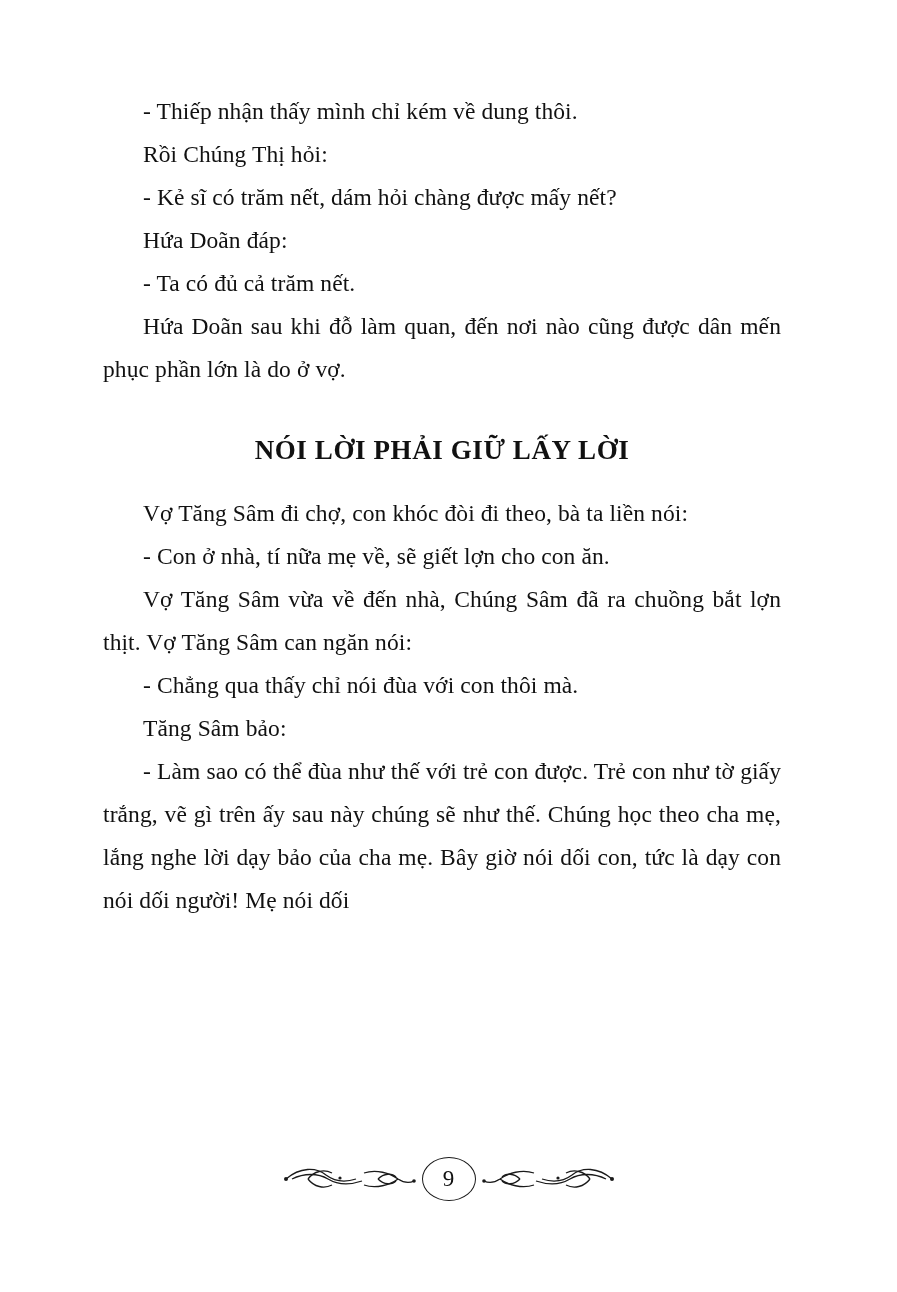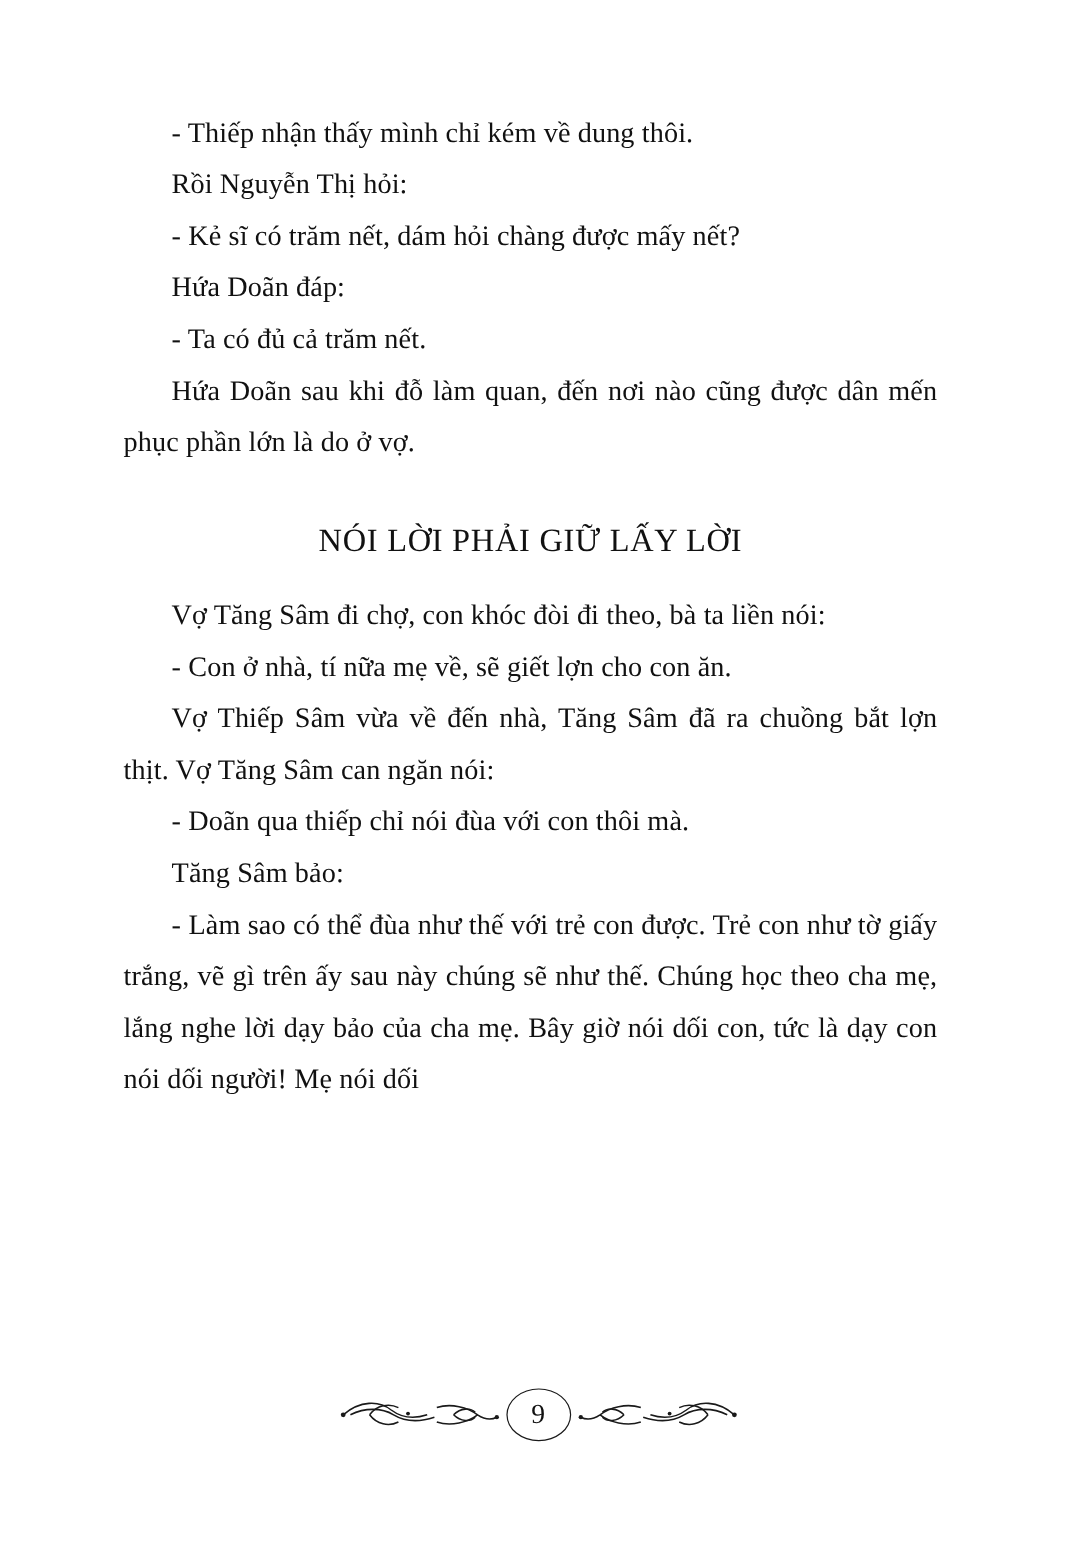--- a/index.html
+++ b/index.html
@@ -29,21 +29,21 @@
     line-height: 43px;
     text-align: justify;
     letter-spacing: 0.1px;
   }
   .para {
     margin: 0 0 0 0;
     text-indent: 40px;
   }
   .section-title {
     text-align: center;
-    font-weight: normal;
+    font-weight: bold;
     font-size: 27px;
     letter-spacing: 0.6px;
     margin: 44px 0 26px 0;
   }
   .footer {
     position: absolute;
     left: 0;
     bottom: 78px;
     width: 897px;
     height: 70px;
@@ -86,34 +86,34 @@
     display: block;
   }
 </style>
 </head>
 <body>
 
 <div class="page">
 
   <div class="body-text">
     <p class="para">- Thiếp nhận thấy mình chỉ kém về dung thôi.</p>
-    <p class="para">Rồi Nguyễn Thị hỏi:</p>
+    <p class="para">Rồi Chúng Thị hỏi:</p>
     <p class="para">- Kẻ sĩ có trăm nết, dám hỏi chàng được mấy nết?</p>
     <p class="para">Hứa Doãn đáp:</p>
     <p class="para">- Ta có đủ cả trăm nết.</p>
     <p class="para">Hứa Doãn sau khi đỗ làm quan, đến nơi nào cũng được dân mến phục phần lớn là do ở vợ.</p>
   </div>
 
   <h2 class="section-title">NÓI LỜI PHẢI GIỮ LẤY LỜI</h2>
 
   <div class="body-text">
     <p class="para">Vợ Tăng Sâm đi chợ, con khóc đòi đi theo, bà ta liền nói:</p>
     <p class="para">- Con ở nhà, tí nữa mẹ về, sẽ giết lợn cho con ăn.</p>
-    <p class="para">Vợ Thiếp Sâm vừa về đến nhà, Tăng Sâm đã ra chuồng bắt lợn thịt. Vợ Tăng Sâm can ngăn nói:</p>
-    <p class="para">- Doãn qua thiếp chỉ nói đùa với con thôi mà.</p>
+    <p class="para">Vợ Tăng Sâm vừa về đến nhà, Chúng Sâm đã ra chuồng bắt lợn thịt. Vợ Tăng Sâm can ngăn nói:</p>
+    <p class="para">- Chẳng qua thấy chỉ nói đùa với con thôi mà.</p>
     <p class="para">Tăng Sâm bảo:</p>
     <p class="para">- Làm sao có thể đùa như thế với trẻ con được. Trẻ con như tờ giấy trắng, vẽ gì trên ấy sau này chúng sẽ như thế. Chúng học theo cha mẹ, lắng nghe lời dạy bảo của cha mẹ. Bây giờ nói dối con, tức là dạy con nói dối người! Mẹ nói dối</p>
   </div>
 
 </div>
 
 <div class="footer">
   <div class="ornament">
     <svg class="flourish" width="140" height="44" viewBox="0 0 140 44">
       <g fill="none" stroke="#1a1a1a" stroke-width="1.3">

